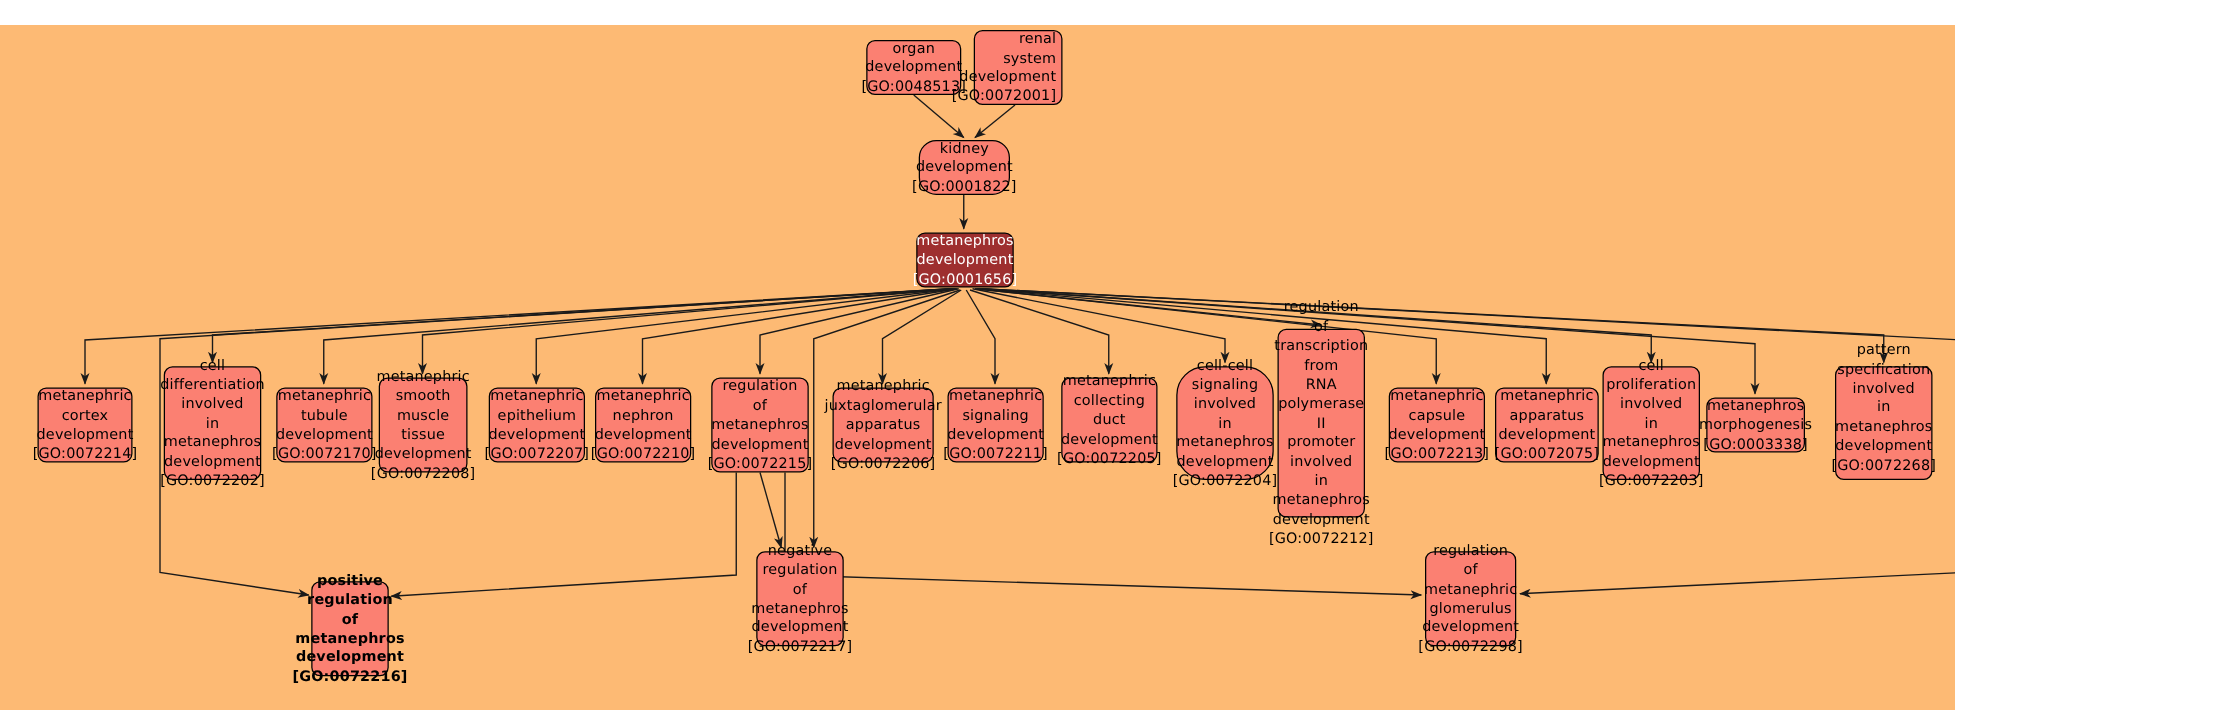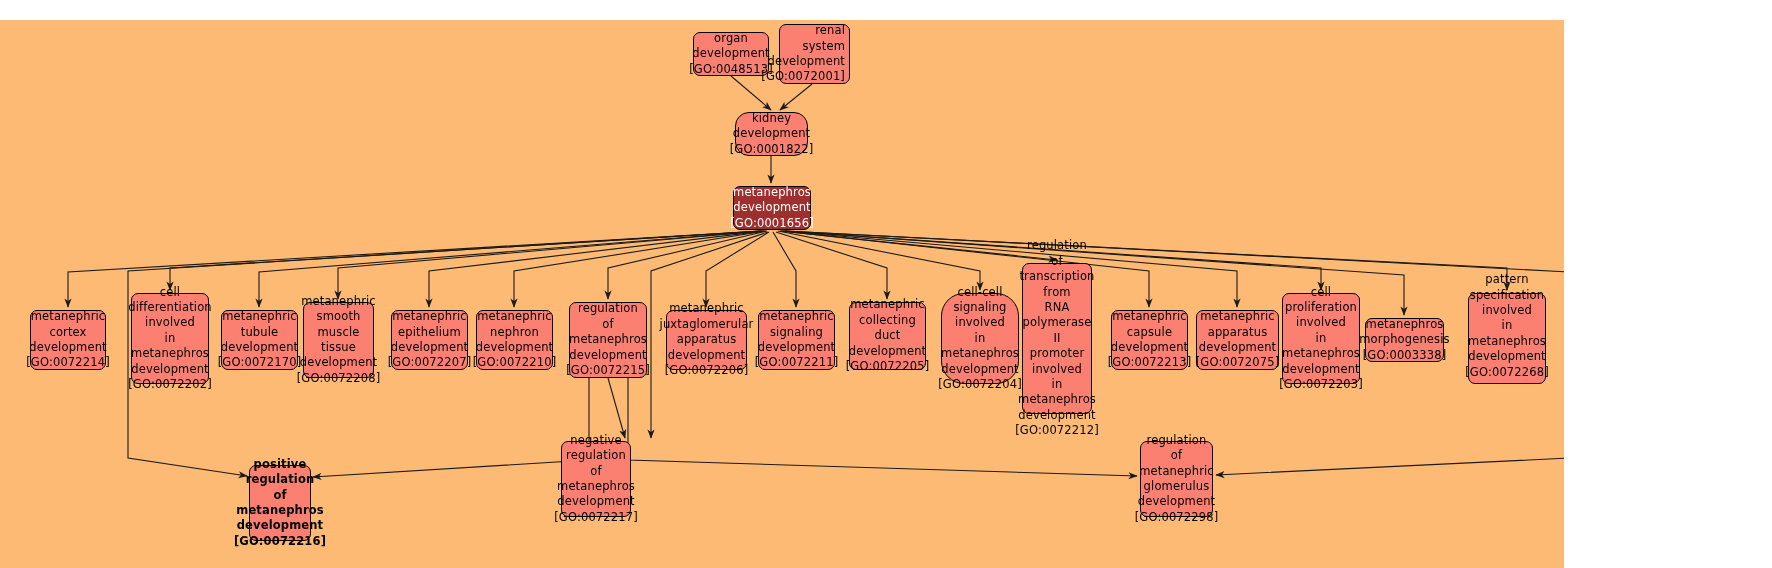--- a/index.html
+++ b/index.html
@@ -241,21 +241,21 @@
         <span class="go-line">[GO:0072268]</span>
       </div>
       <div class="go-node" style="left: 249px; top: 445px; width: 62px; height: 76px; font-weight: bold;">
         <span class="go-line">positive</span>
         <span class="go-line">regulation</span>
         <span class="go-line">of</span>
         <span class="go-line">metanephros</span>
         <span class="go-line">development</span>
         <span class="go-line">[GO:0072216]</span>
       </div>
-      <div class="go-node" style="left: 561px; top: 421px; width: 70px; height: 76px;">
+      <div class="go-node" style="left: 605px; top: 421px; width: 70px; height: 76px;">
         <span class="go-line">negative</span>
         <span class="go-line">regulation</span>
         <span class="go-line">of</span>
         <span class="go-line">metanephros</span>
         <span class="go-line">development</span>
         <span class="go-line">[GO:0072217]</span>
       </div>
       <div class="go-node" style="left: 1140px; top: 421px; width: 73px; height: 76px;">
         <span class="go-line">regulation</span>
         <span class="go-line">of</span>

